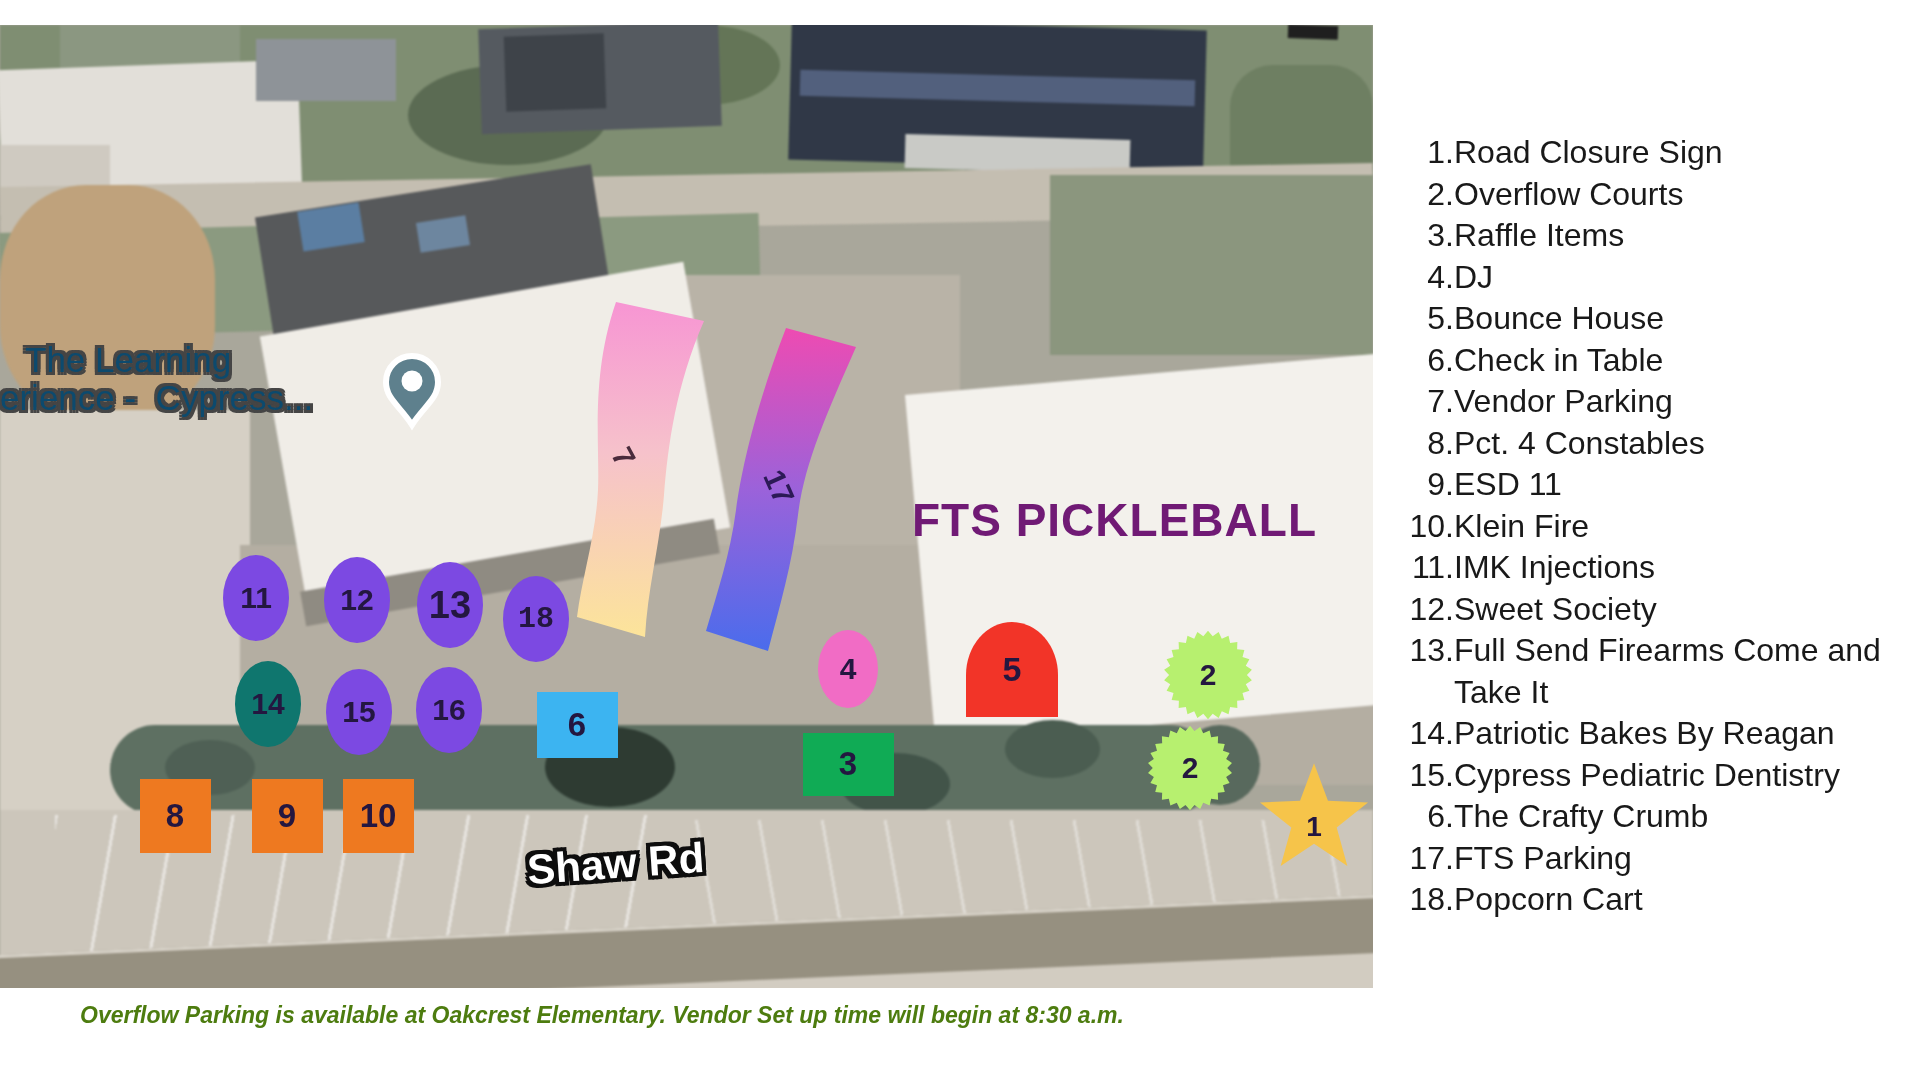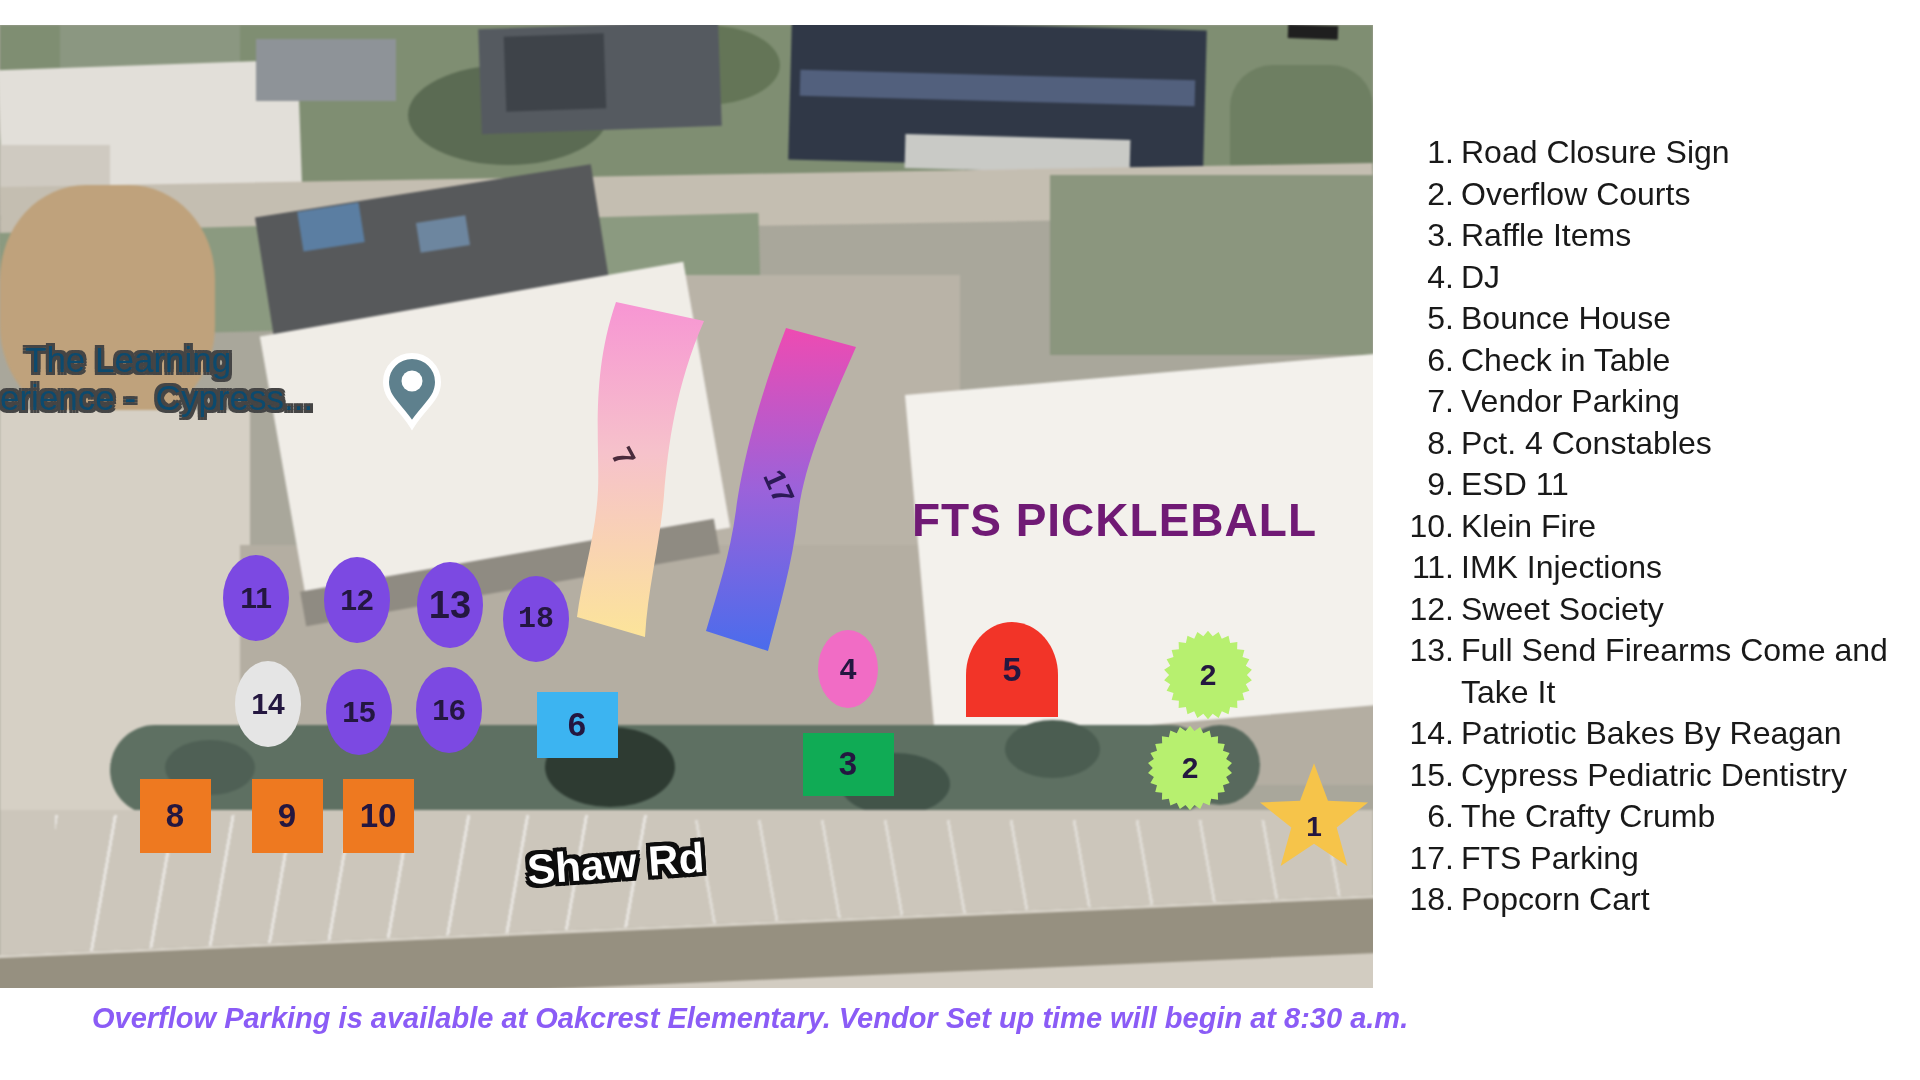--- a/index.html
+++ b/index.html
@@ -23,23 +23,23 @@
                  0 -3px 0 #454545,0 3px 0 #454545,-3px 0 0 #454545,3px 0 0 #454545;}
   .roadlabel{position:absolute;z-index:5;color:#ffffff;font-weight:700;font-size:42px;white-space:pre;
     transform:rotate(-4deg);
     text-shadow:-4px -4px 0 #0d0d0d,4px -4px 0 #0d0d0d,-4px 4px 0 #0d0d0d,4px 4px 0 #0d0d0d,
                  0 -4px 0 #0d0d0d,0 4px 0 #0d0d0d,-4px 0 0 #0d0d0d,4px 0 0 #0d0d0d;}
   .venue{position:absolute;z-index:5;color:#701a75;font-weight:800;font-size:46px;letter-spacing:1px;white-space:pre;}
   
   .legend{position:absolute;left:1390px;top:132px;font-size:32px;line-height:41.5px;color:#191919;}
   .legend-row{display:flex;}
   .legend-num{width:64px;text-align:right;flex:none;}
-  .legend-label{margin-left:7px;width:448px;}
-  
-  .footer{position:absolute;left:92px;top:1002px;font-size:29px;font-weight:700;font-style:italic;color:#8b5cf6;white-space:pre;}
+  .legend-label{margin-left:0;width:448px;}
+  
+  .footer{position:absolute;left:80px;top:1002px;font-size:23px;font-weight:700;font-style:italic;color:#4d7c0f;white-space:pre;}
 </style>
 </head>
 <body>
 
 <div class="stage">
 
   <div class="map">
 
     <div class="bgwrap">
       <div style="left:0;top:0;width:1373px;height:195px;background:#7e8e70"></div>
@@ -102,21 +102,21 @@
         <path d="M412,400 C400,381 386,374 386,357 A26,26 0 1 1 438,357 C438,374 424,381 412,400 Z" fill="#5e808d" stroke="#ffffff" stroke-width="6"></path>
         <circle cx="412" cy="356" r="10.5" fill="#ffffff"></circle>
       </g>
     </svg>
 
     <div class="marker-layer">
         <div class="marker ellipse" style="left: 223px; top: 530px; width: 66px; height: 86px; background: rgb(124, 73, 226); font-size: 30px;">11</div>
         <div class="marker ellipse" style="left: 324px; top: 532px; width: 66px; height: 86px; background: rgb(124, 73, 226); font-size: 30px;">12</div>
         <div class="marker ellipse" style="left: 417px; top: 537px; width: 66px; height: 86px; background: rgb(124, 73, 226); font-size: 38px;">13</div>
         <div class="marker ellipse" style="left: 503px; top: 551px; width: 66px; height: 86px; background: rgb(124, 73, 226); font-size: 30px; font-family: Liberation Mono, monospace;">18</div>
-        <div class="marker ellipse" style="left: 235px; top: 636px; width: 66px; height: 86px; background: #e5e5e5; font-size: 30px;">14</div>
+        <div class="marker ellipse" style="left: 235px; top: 636px; width: 66px; height: 86px; background: #0f766e; font-size: 30px;">14</div>
         <div class="marker ellipse" style="left: 326px; top: 644px; width: 66px; height: 86px; background: rgb(124, 73, 226); font-size: 30px;">15</div>
         <div class="marker ellipse" style="left: 416px; top: 642px; width: 66px; height: 86px; background: rgb(124, 73, 226); font-size: 30px;">16</div>
         <div class="marker " style="left: 139.5px; top: 754px; width: 71px; height: 74px; background: rgb(238, 121, 32); font-size: 33px;">8</div>
         <div class="marker " style="left: 251.5px; top: 754px; width: 71px; height: 74px; background: rgb(238, 121, 32); font-size: 33px;">9</div>
         <div class="marker " style="left: 342.5px; top: 754px; width: 71px; height: 74px; background: rgb(238, 121, 32); font-size: 33px;">10</div>
         <div class="marker " style="left: 536.5px; top: 667px; width: 81px; height: 66px; background: rgb(60, 180, 241); font-size: 33px;">6</div>
         <div class="marker " style="left: 802.5px; top: 707.5px; width: 91px; height: 63px; background: rgb(16, 171, 85); font-size: 33px;">3</div>
         <div class="marker ellipse" style="left: 818px; top: 605px; width: 60px; height: 78px; background: rgb(241, 108, 197); font-size: 30px;">4</div>
         <div class="marker arch" style="left: 966px; top: 596.5px; width: 92px; height: 95px; background: rgb(242, 52, 40); font-size: 34px;">5</div>
         <svg width="92" height="92" viewBox="-52 -52 104 104" style="position: absolute; left: 1162px; top: 604px;">

